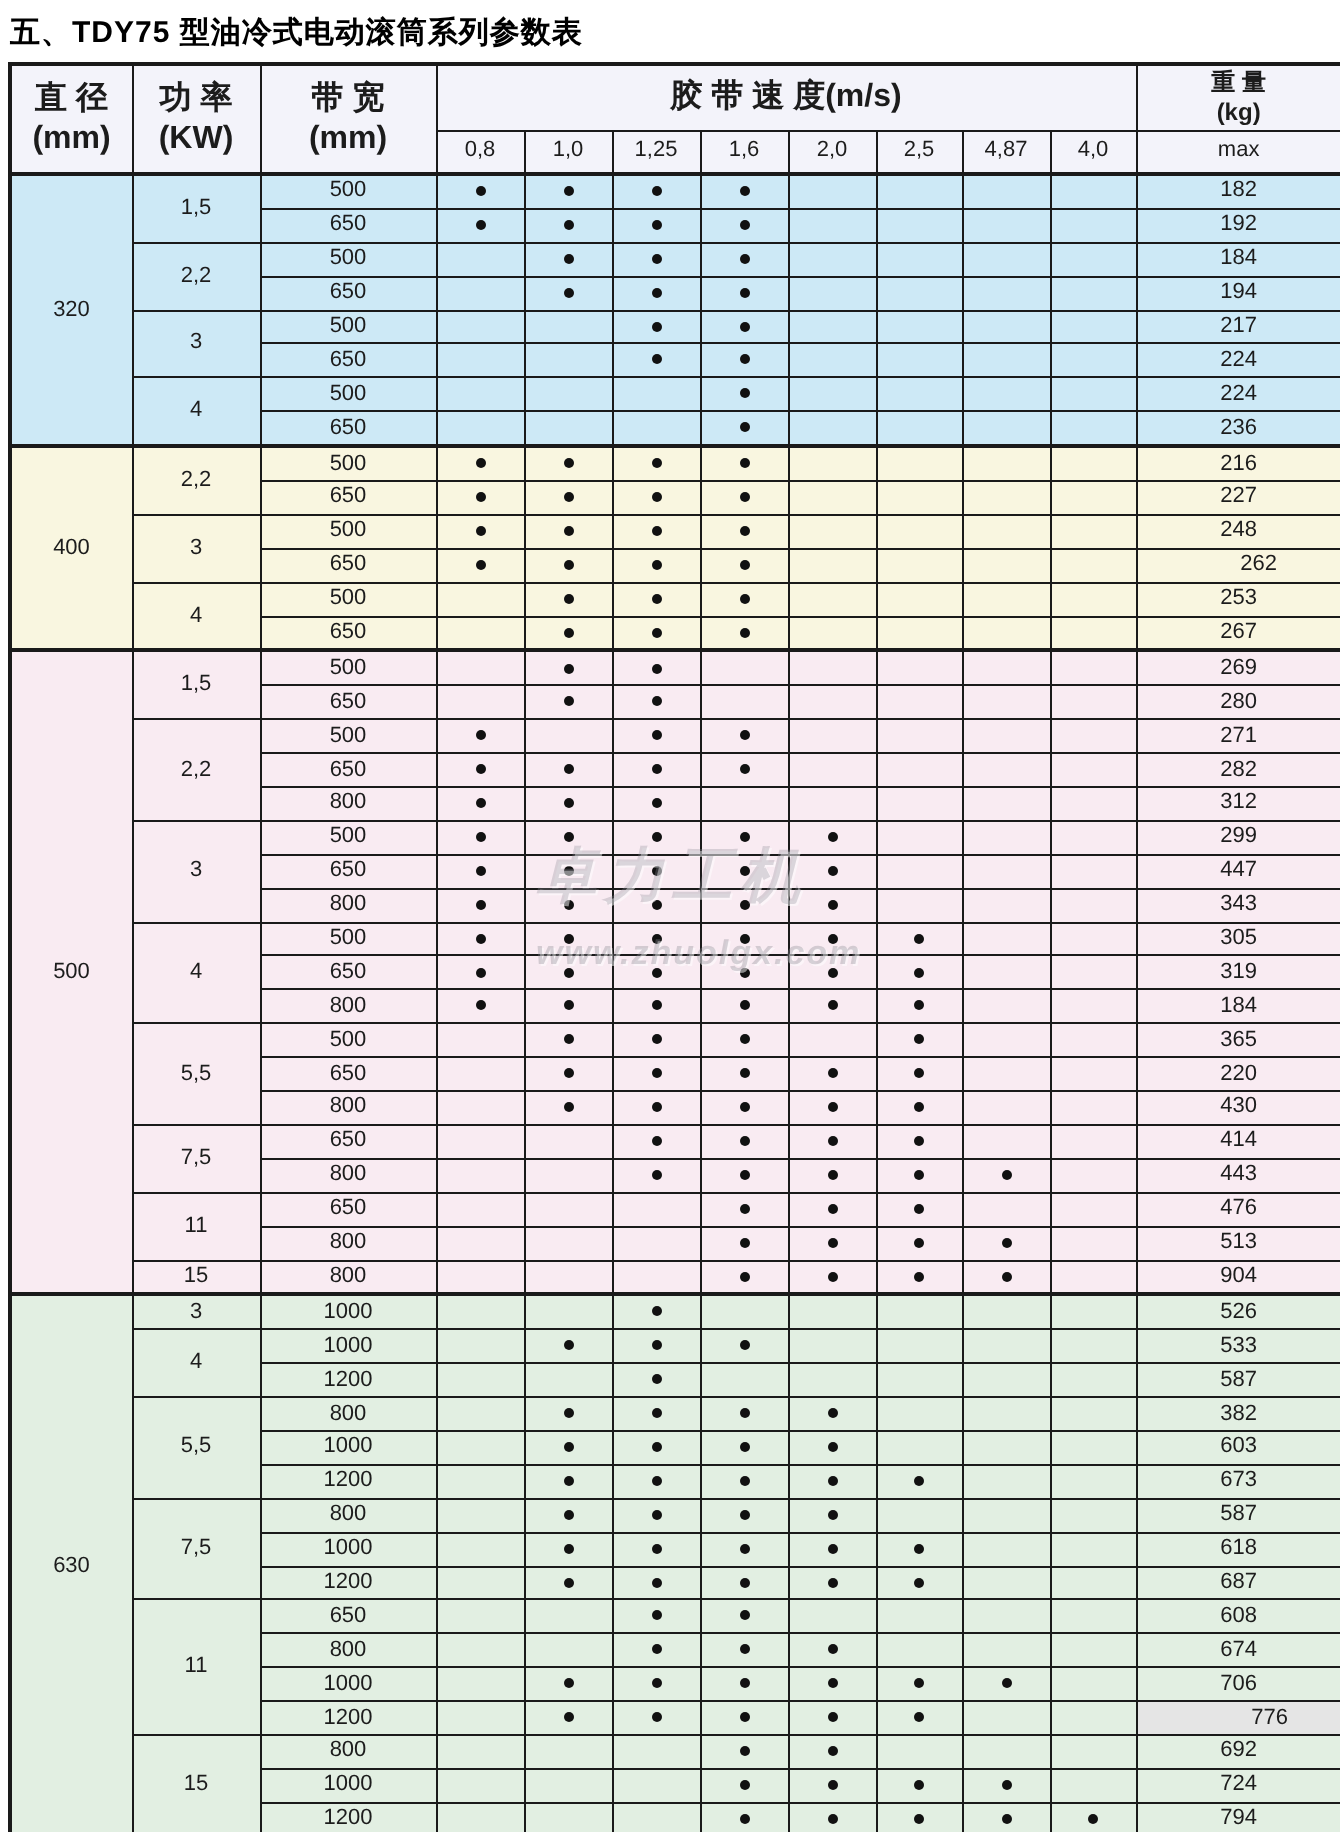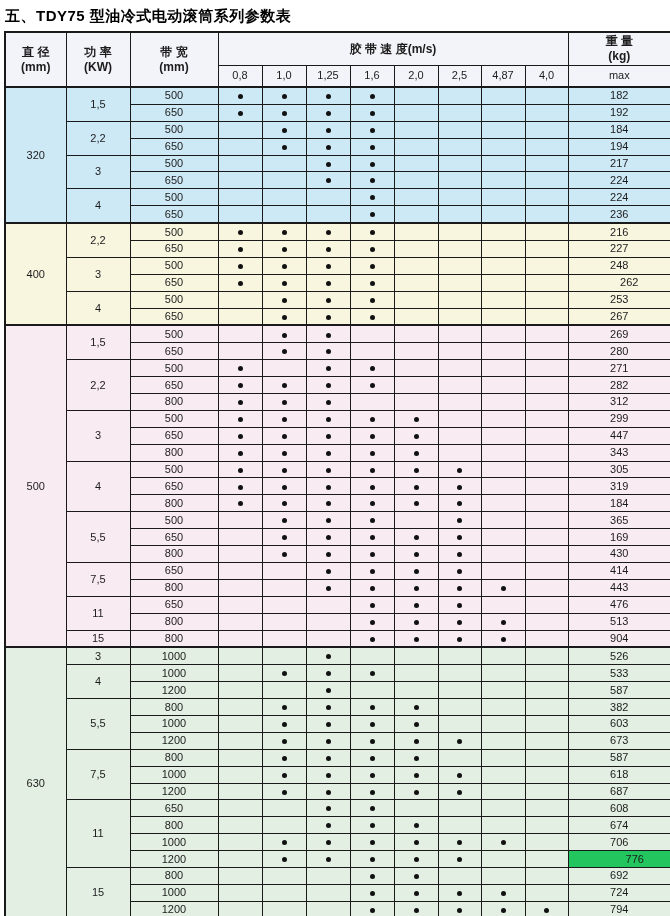--- a/index.html
+++ b/index.html
@@ -23,21 +23,21 @@
   }
   .spec-table th, .spec-table td {
     border:1px solid #1a1a1a;
     text-align:center; vertical-align:middle;
     padding:0; color:#1c1c1c;
     overflow:hidden;
   }
   .spec-table thead th {
     background:#f3f3fa;
     font-weight:bold;
-    font-size:12px;
+    font-size:16px;
     white-space:pre-line;
     line-height:1.25;
   }
   .spec-table thead tr.head-main th { height:32px; }
   .spec-table thead tr.head-sub th { height:20px; font-weight:normal; font-size:11px; }
   .spec-table thead th.weight-head { font-size:12px; }
   .spec-table tbody td { height:15.9px; font-size:11px; line-height:1; }
   .spec-table tbody tr.section-start td { border-top:2px solid #1a1a1a; }
   .dot {
     display:inline-block; width:5px; height:5px;
@@ -433,21 +433,21 @@
       <tr>
         <td style="background: rgb(249, 235, 242);">650</td>
         <td style="background: rgb(249, 235, 242);"></td>
         <td style="background: rgb(249, 235, 242);"><span class="dot"></span></td>
         <td style="background: rgb(249, 235, 242);"><span class="dot"></span></td>
         <td style="background: rgb(249, 235, 242);"><span class="dot"></span></td>
         <td style="background: rgb(249, 235, 242);"><span class="dot"></span></td>
         <td style="background: rgb(249, 235, 242);"><span class="dot"></span></td>
         <td style="background: rgb(249, 235, 242);"></td>
         <td style="background: rgb(249, 235, 242);"></td>
-        <td style="background: rgb(249, 235, 242);">169</td>
+        <td style="background: rgb(249, 235, 242);">220</td>
       </tr>
       <tr>
         <td style="background: rgb(249, 235, 242);">800</td>
         <td style="background: rgb(249, 235, 242);"></td>
         <td style="background: rgb(249, 235, 242);"><span class="dot"></span></td>
         <td style="background: rgb(249, 235, 242);"><span class="dot"></span></td>
         <td style="background: rgb(249, 235, 242);"><span class="dot"></span></td>
         <td style="background: rgb(249, 235, 242);"><span class="dot"></span></td>
         <td style="background: rgb(249, 235, 242);"><span class="dot"></span></td>
         <td style="background: rgb(249, 235, 242);"></td>
@@ -670,21 +670,21 @@
       <tr>
         <td style="background: rgb(226, 239, 226);">1200</td>
         <td style="background: rgb(226, 239, 226);"></td>
         <td style="background: rgb(226, 239, 226);"><span class="dot"></span></td>
         <td style="background: rgb(226, 239, 226);"><span class="dot"></span></td>
         <td style="background: rgb(226, 239, 226);"><span class="dot"></span></td>
         <td style="background: rgb(226, 239, 226);"><span class="dot"></span></td>
         <td style="background: rgb(226, 239, 226);"><span class="dot"></span></td>
         <td style="background: rgb(226, 239, 226);"></td>
         <td style="background: rgb(226, 239, 226);"></td>
-        <td style="background: #22c55e; padding-left: 31px;">776</td>
+        <td style="background: #e5e5e5; padding-left: 31px;">776</td>
       </tr>
       <tr>
         <td rowspan="3" style="background: rgb(226, 239, 226);">15</td>
         <td style="background: rgb(226, 239, 226);">800</td>
         <td style="background: rgb(226, 239, 226);"></td>
         <td style="background: rgb(226, 239, 226);"></td>
         <td style="background: rgb(226, 239, 226);"></td>
         <td style="background: rgb(226, 239, 226);"><span class="dot"></span></td>
         <td style="background: rgb(226, 239, 226);"><span class="dot"></span></td>
         <td style="background: rgb(226, 239, 226);"></td>
@@ -713,13 +713,15 @@
         <td style="background: rgb(226, 239, 226);"><span class="dot"></span></td>
         <td style="background: rgb(226, 239, 226);"><span class="dot"></span></td>
         <td style="background: rgb(226, 239, 226);"><span class="dot"></span></td>
         <td style="background: rgb(226, 239, 226);"><span class="dot"></span></td>
         <td style="background: rgb(226, 239, 226);">794</td>
       </tr>
     </tbody>
 </table>
 
 <div class="watermark">
+  <div class="wm-logo">卓力工机</div>
+  <div class="wm-url">www.zhuolgx.com</div>
 </div>
 
 </body></html>

